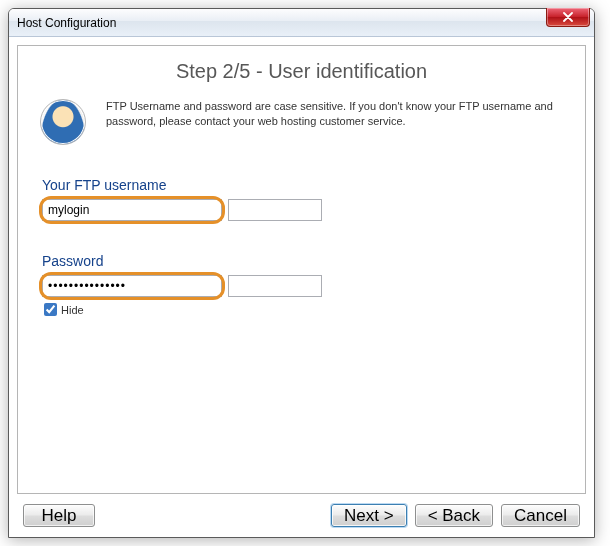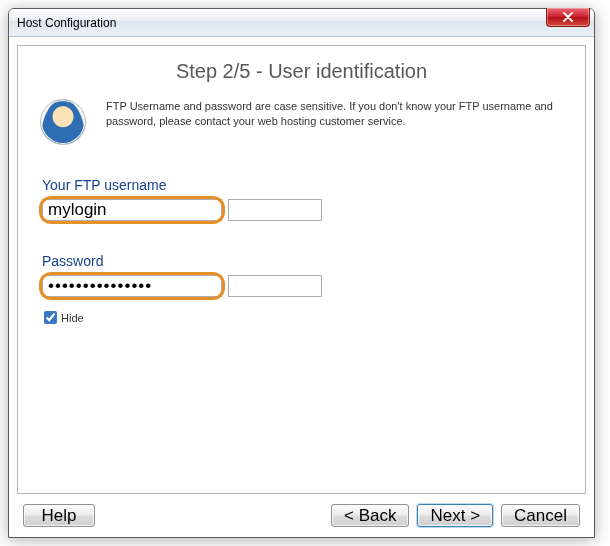--- a/index.html
+++ b/index.html
@@ -26,25 +26,25 @@
     }
     .intro-text { font-size:11px; color:#333; line-height:1.35; }
     .form-area { padding:22px 0 0 24px; }
     .field-block { margin-bottom:32px; }
     .field-label { color:#15428b; font-size:14px; margin-bottom:6px; display:block; }
     .field-row { display:flex; align-items:center; gap:6px; position:relative; }
     .hl-wrap { position:relative; display:inline-block; }
     .hl-ring { position:absolute; inset:-3px; border:3px solid #e59029; border-radius:12px; pointer-events:none; }
     input.text, input.pass {
       width:180px; height:22px; border:1px solid #abadb3; padding:2px 5px;
-      font-family:"Segoe UI",Tahoma,sans-serif; font-size:17px; background:#fff;
+      font-family:"Segoe UI",Tahoma,sans-serif; font-size:12px; background:#fff;
     }
     input.ext { width:94px; }
     .pass-dots { letter-spacing:1px; font-family:Arial,sans-serif; }
-    .hide-row { margin-top:14px; display:flex; align-items:center; gap:4px; font-size:11px; color:#333; padding-left:2px; }
+    .hide-row { margin-top:6px; display:flex; align-items:center; gap:4px; font-size:11px; color:#333; padding-left:2px; }
     .hide-row input { width:13px; height:13px; accent-color:#3a78c4; }
     .footer { display:flex; gap:8px; padding:10px 6px 2px; align-items:center; }
     .spacer { flex:1; }
     button.wbtn {
       min-width:72px; height:23px; padding:0 12px;
       background:linear-gradient(#fdfdfd,#ebebeb 48%,#dddddd 52%,#cfcfcf);
       border:1px solid #8e8f8f; border-radius:3px;
       font-family:"Segoe UI",Tahoma,sans-serif; font-size:17px; color:#000;
       box-shadow:inset 0 0 0 1px rgba(255,255,255,.7);
       cursor:default;
@@ -107,19 +107,19 @@
               <span>Hide</span>
             </label>
           </div>
 
         </div>
       </div>
 
       <div class="footer">
         <button class="wbtn">Help</button>
         <span class="spacer"></span>
+        <button class="wbtn primary">Next &gt;</button>
         <button class="wbtn">&lt; Back</button>
-        <button class="wbtn primary">Next &gt;</button>
         <button class="wbtn">Cancel</button>
       </div>
     </div>
   </div>
 </div>
 
 </body></html>

